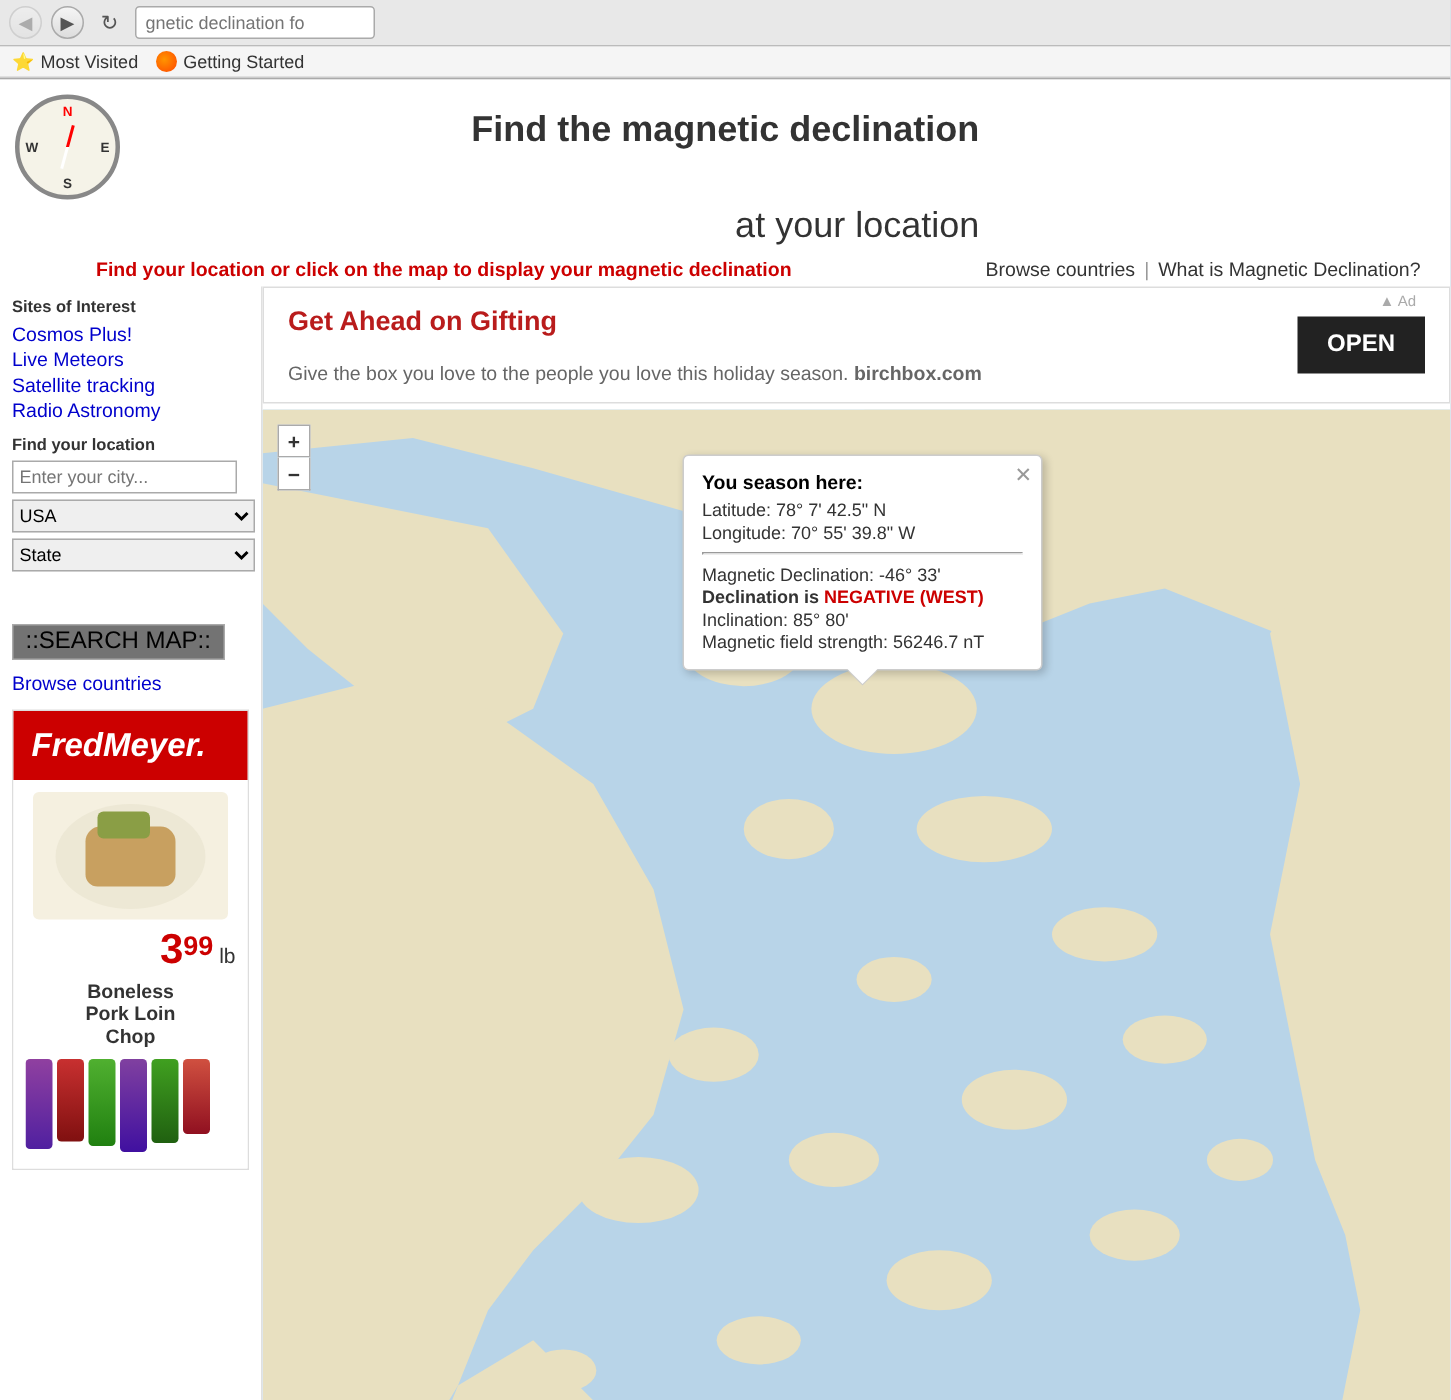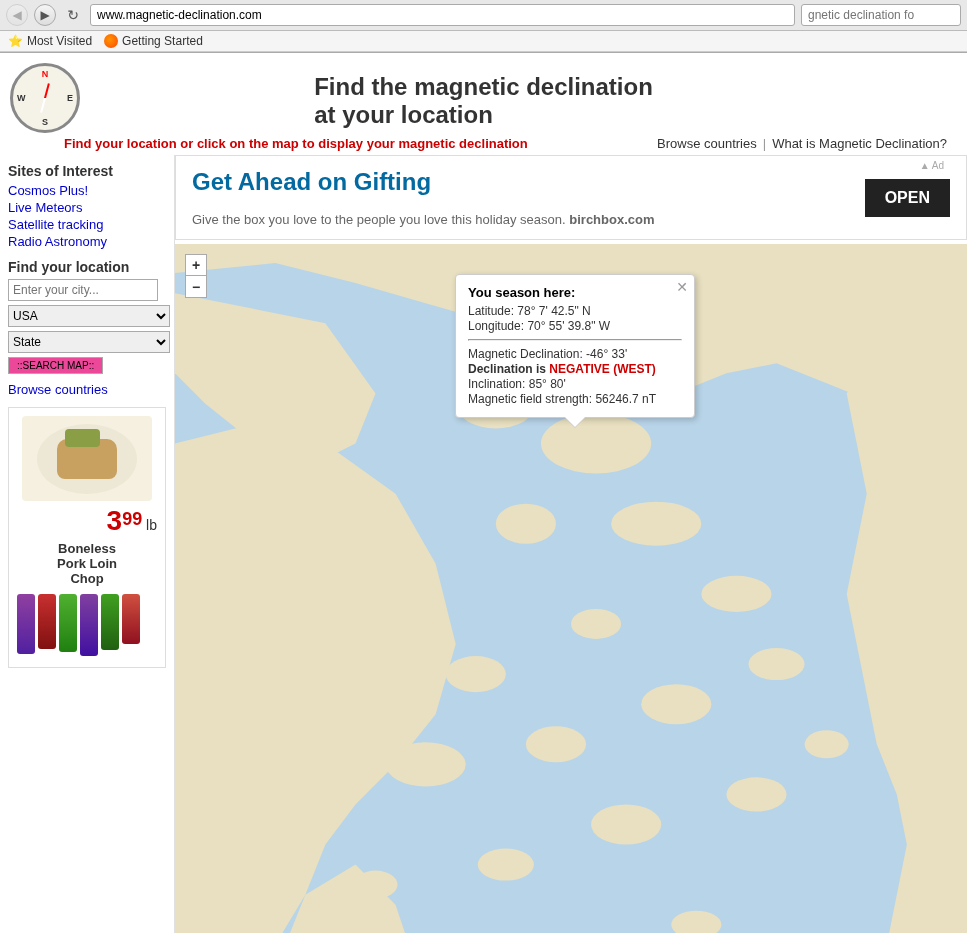--- a/index.html
+++ b/index.html
@@ -26,35 +26,35 @@
     .compass-s { bottom: 3px; left: 50%; transform: translateX(-50%); }
     .compass-e { right: 4px; top: 50%; transform: translateY(-50%); }
     .compass-w { left: 4px; top: 50%; transform: translateY(-50%); }
     .compass-needle { width: 2px; height: 30px; background: linear-gradient(to bottom, red 50%, white 50%); position: absolute; top: 50%; left: 50%; transform: translate(-50%, -50%) rotate(15deg); transform-origin: center center; }
     .nav-link { color: #333; text-decoration: none; cursor: pointer; }
     .nav-divider { color: #999; }
 
     .main-content { display: flex; }
 
     .sidebar { width: 175px; flex-shrink: 0; padding: 8px; border-right: 1px solid #e0e0e0; }
-    .sidebar-section-title { font-weight: bold; font-size: 14px; color: #333; margin-bottom: 4px; }
+    .sidebar-section-title { font-weight: bold; font-size: 11px; color: #333; margin-bottom: 4px; }
     .sidebar-link { color: #0000cc; text-decoration: none; font-size: 13px; display: block; margin-bottom: 2px; cursor: pointer; }
 
     .find-location-section { margin-top: 10px; }
     .city-input { width: 150px; height: 22px; border: 1px solid #aaa; padding: 2px 4px; font-size: 12px; color: #999; margin-bottom: 4px; }
     .country-select { width: 162px; height: 22px; border: 1px solid #aaa; font-size: 12px; margin-bottom: 4px; }
-    .search-btn { background: #ec4899; border: 1px solid #aaa; padding: 2px 8px; font-size: 10px; cursor: pointer; margin-bottom: 8px; }
+    .search-btn { background: #737373; border: 1px solid #aaa; padding: 2px 8px; font-size: 16px; cursor: pointer; margin-bottom: 8px; margin-top: 31px; }
     .browse-link { color: #0000cc; text-decoration: none; font-size: 13px; cursor: pointer; }
 
     .ad-sidebar { margin-top: 10px; background: #fff; border: 1px solid #ddd; }
 
     
     .ad-banner { background: white; border: 1px solid #ddd; margin: 0 0 4px 0; padding: 12px 16px; display: flex; align-items: center; justify-content: space-between; position: relative; }
     .ad-text-area { flex: 1; }
-    .ad-title { font-size: 24px; font-weight: bold; color: #0369a1; }
+    .ad-title { font-size: 18px; font-weight: bold; color: #b91c1c; }
     .ad-subtitle { font-size: 13px; color: #666; margin-top: 16px; }
     .ad-open-btn { background: #222; color: white; border: none; padding: 10px 20px; font-size: 16px; font-weight: bold; cursor: pointer; }
 
     
     .map-container { flex: 1; position: relative; overflow: hidden; }
     .map-area { width: 100%; height: 780px; position: relative; background: #b8d4e8; overflow: hidden; }
 
     
     .map-svg { position: absolute; top: 0; left: 0; width: 100%; height: 100%; }
 
@@ -84,21 +84,20 @@
     .top-nav { display: flex; justify-content: flex-end; align-items: center; padding: 4px 20px; gap: 6px; }
   </style>
 </head>
 <body>
 
 <div class="browser-chrome">
   <div class="browser-toolbar">
     <button class="browser-btn" disabled="">◀</button>
     <button class="browser-btn">▶</button>
     <span class="refresh-btn">↻</span>
-    <input class="url-bar" value="www.magnetic-declination.com" style="">
     <input class="search-bar" placeholder="gnetic declination fo" style="">
   </div>
   <div class="bookmarks-bar">
     <div class="bookmark-item">
       <span>⭐</span>
       <span>Most Visited</span>
     </div>
     <div class="bookmark-item">
       <span class="firefox-icon"></span>
       <span>Getting Started</span>
@@ -113,21 +112,21 @@
       <div class="compass-circle">
         <span class="compass-directions compass-n">N</span>
         <span class="compass-directions compass-s">S</span>
         <span class="compass-directions compass-e">E</span>
         <span class="compass-directions compass-w">W</span>
         <div class="compass-needle"></div>
       </div>
     </div>
     <div>
       <div style="font-size:24px;font-weight:bold;color:#333;text-align:center;">Find the magnetic declination</div>
-      <div style="font-size:24px;font-weight:bold;color:#333;text-align:left;">at your location</div>
+      <div style="font-size:24px;font-weight:normal;color:#333;text-align:right;margin-top:36px;">at your location</div>
     </div>
   </div>
 
   <div style="display:flex; justify-content:space-between; align-items:center; padding: 2px 20px 4px;">
     <div style="color:#cc0000; font-size:13px; font-weight:bold;padding-left:44px;">Find your location or click on the map to display your magnetic declination</div>
     <div class="top-nav" style="padding:0; gap:6px;">
       <a class="nav-link">Browse countries</a>
       <span class="nav-divider">|</span>
       <a class="nav-link">What is Magnetic Declination?</a>
     </div>
@@ -151,20 +150,23 @@
         <select class="country-select">
           <option>State</option>
         </select>
         <br>
         <button class="search-btn">::SEARCH MAP::</button>
         <br>
         <a class="browse-link">Browse countries</a>
       </div>
 
       <div class="ad-sidebar">
+        <div class="fred-meyer-ad">
+          <span>FredMeyer.</span>
+        </div>
         <div class="ad-food-section">
 
           <div style="width:130px; height:85px; background:#f5f0e0; border-radius:4px; display:flex; align-items:center; justify-content:center; margin:0 auto;">
             <div style="width:100px; height:70px; background:#ede8d5; border-radius:50%; display:flex; align-items:center; justify-content:center;">
               <div style="width:60px; height:40px; background:#c8a060; border-radius:10px 10px 8px 8px; position:relative;">
                 <div style="position:absolute; width:35px; height:18px; background:#8a9e45; border-radius:4px; top:-10px; left:8px;"></div>
               </div>
             </div>
           </div>
           <div class="price-section">

